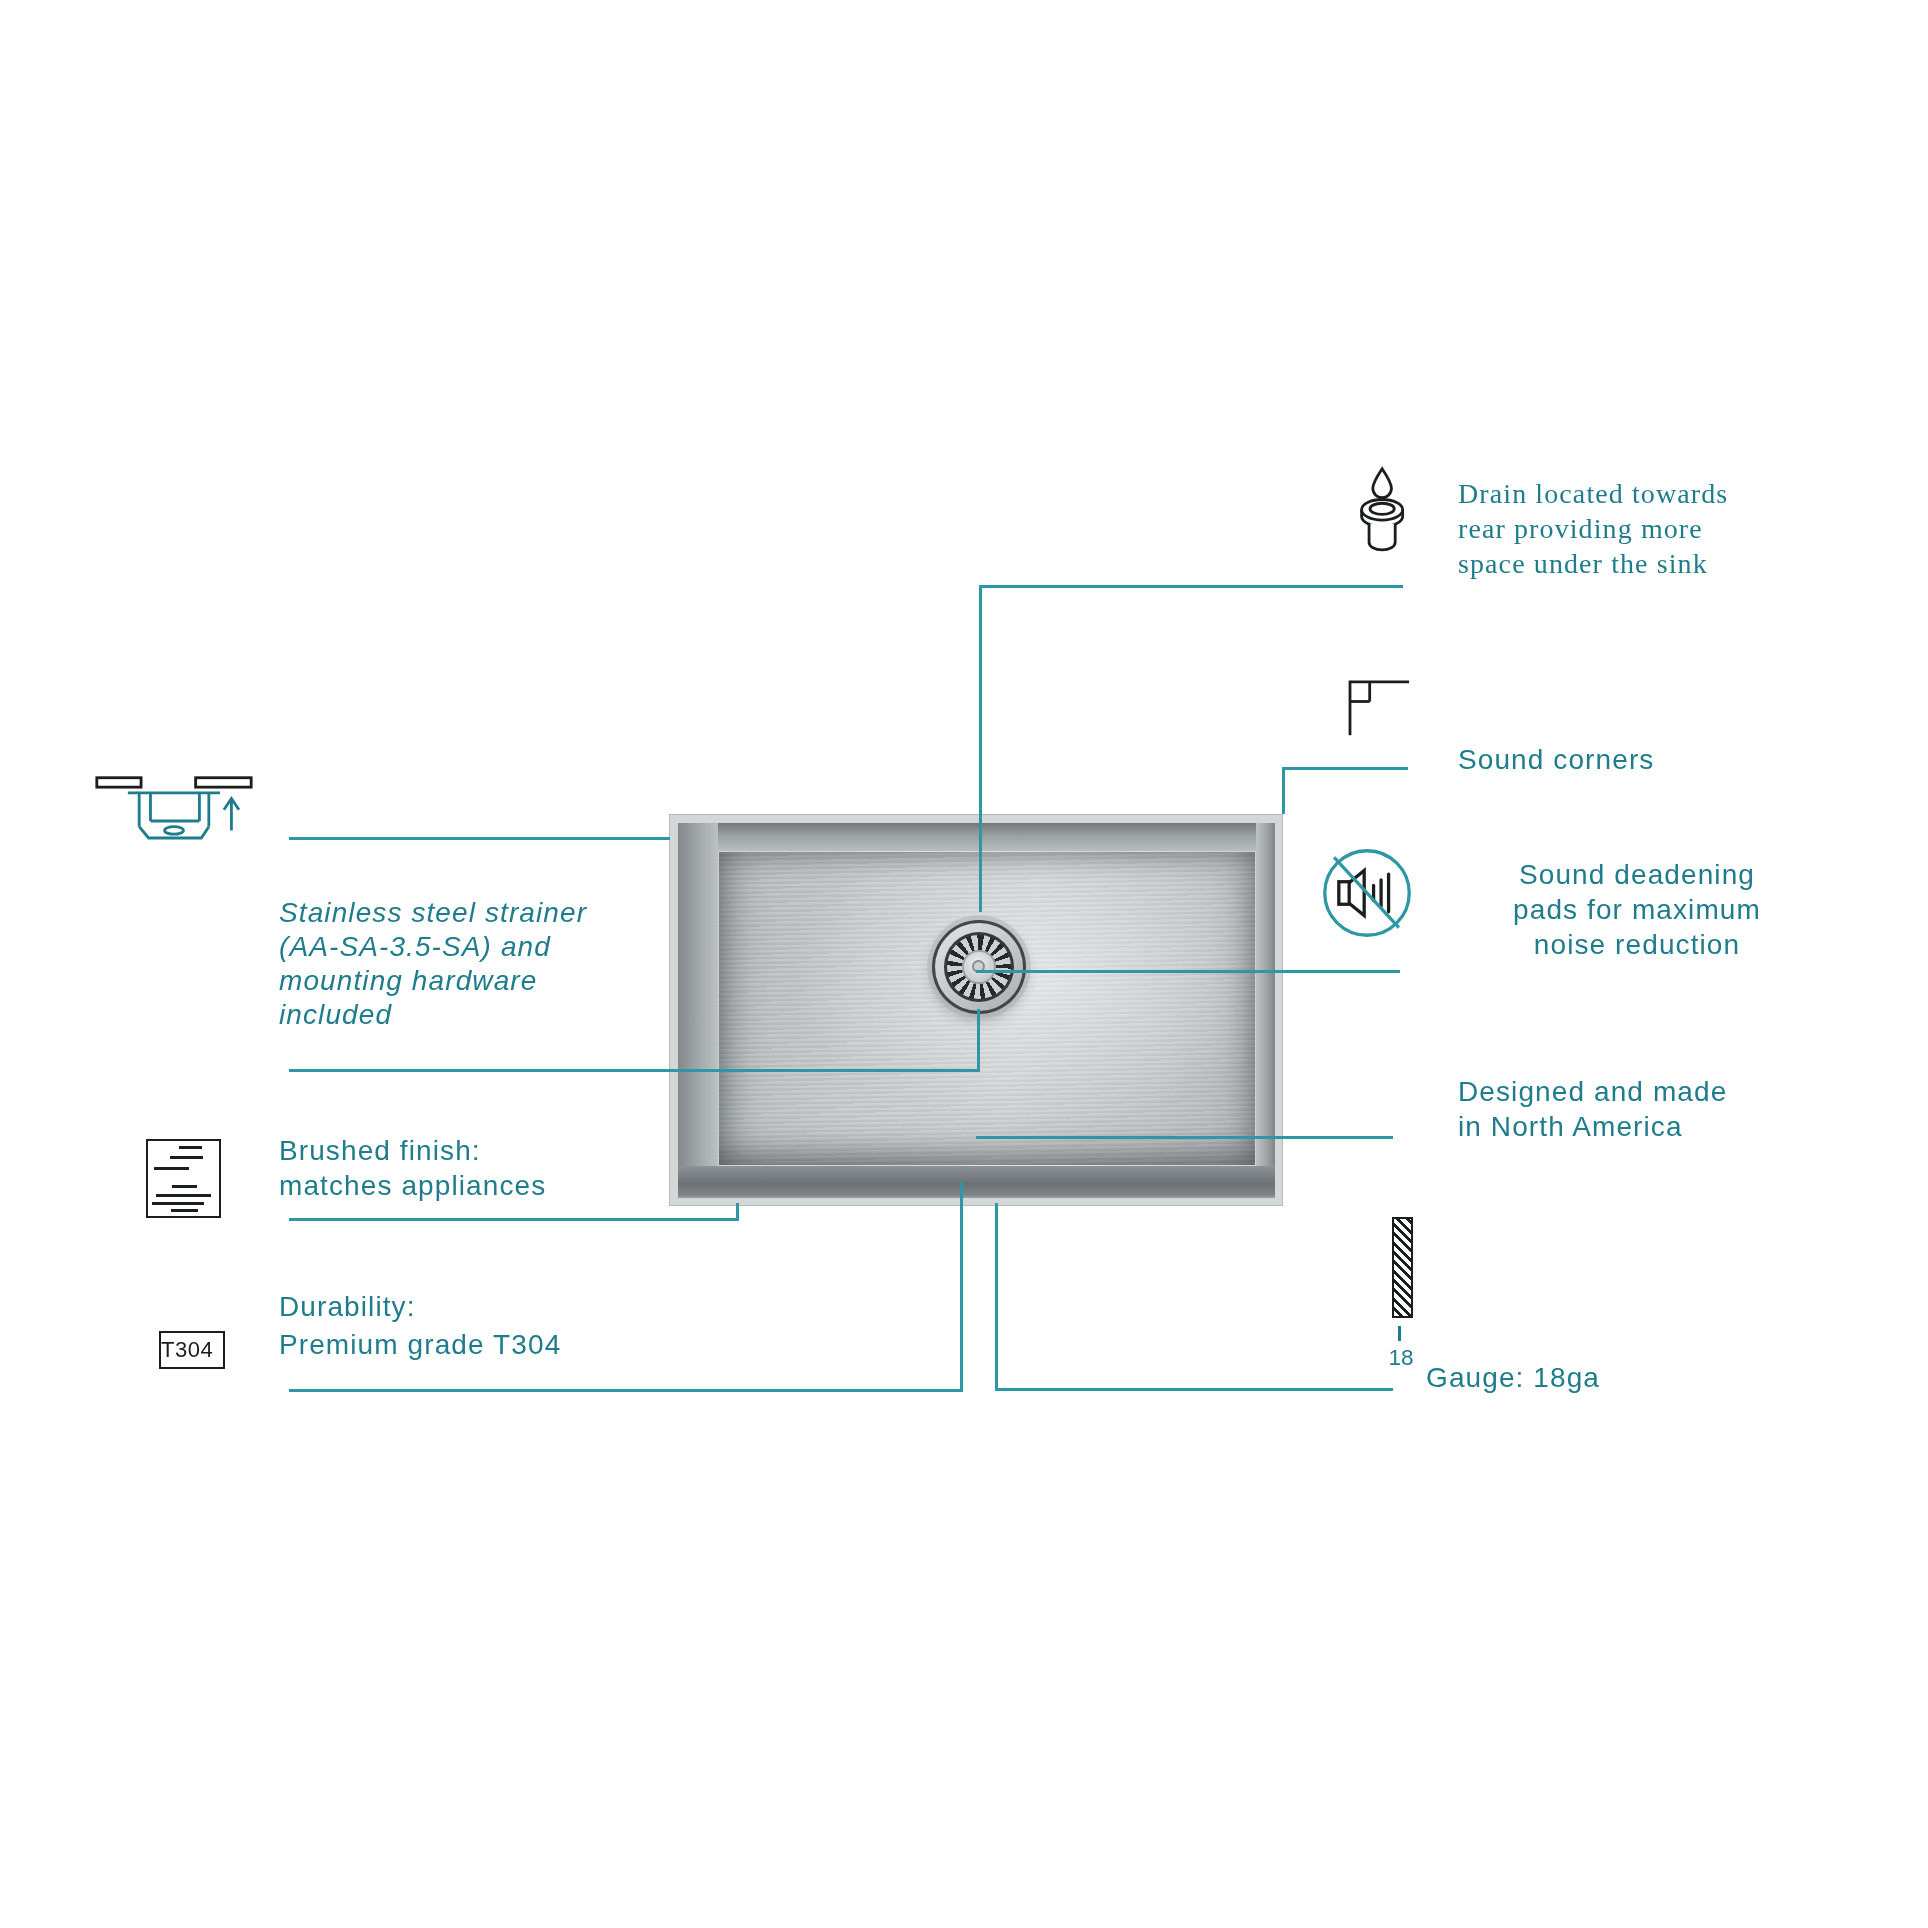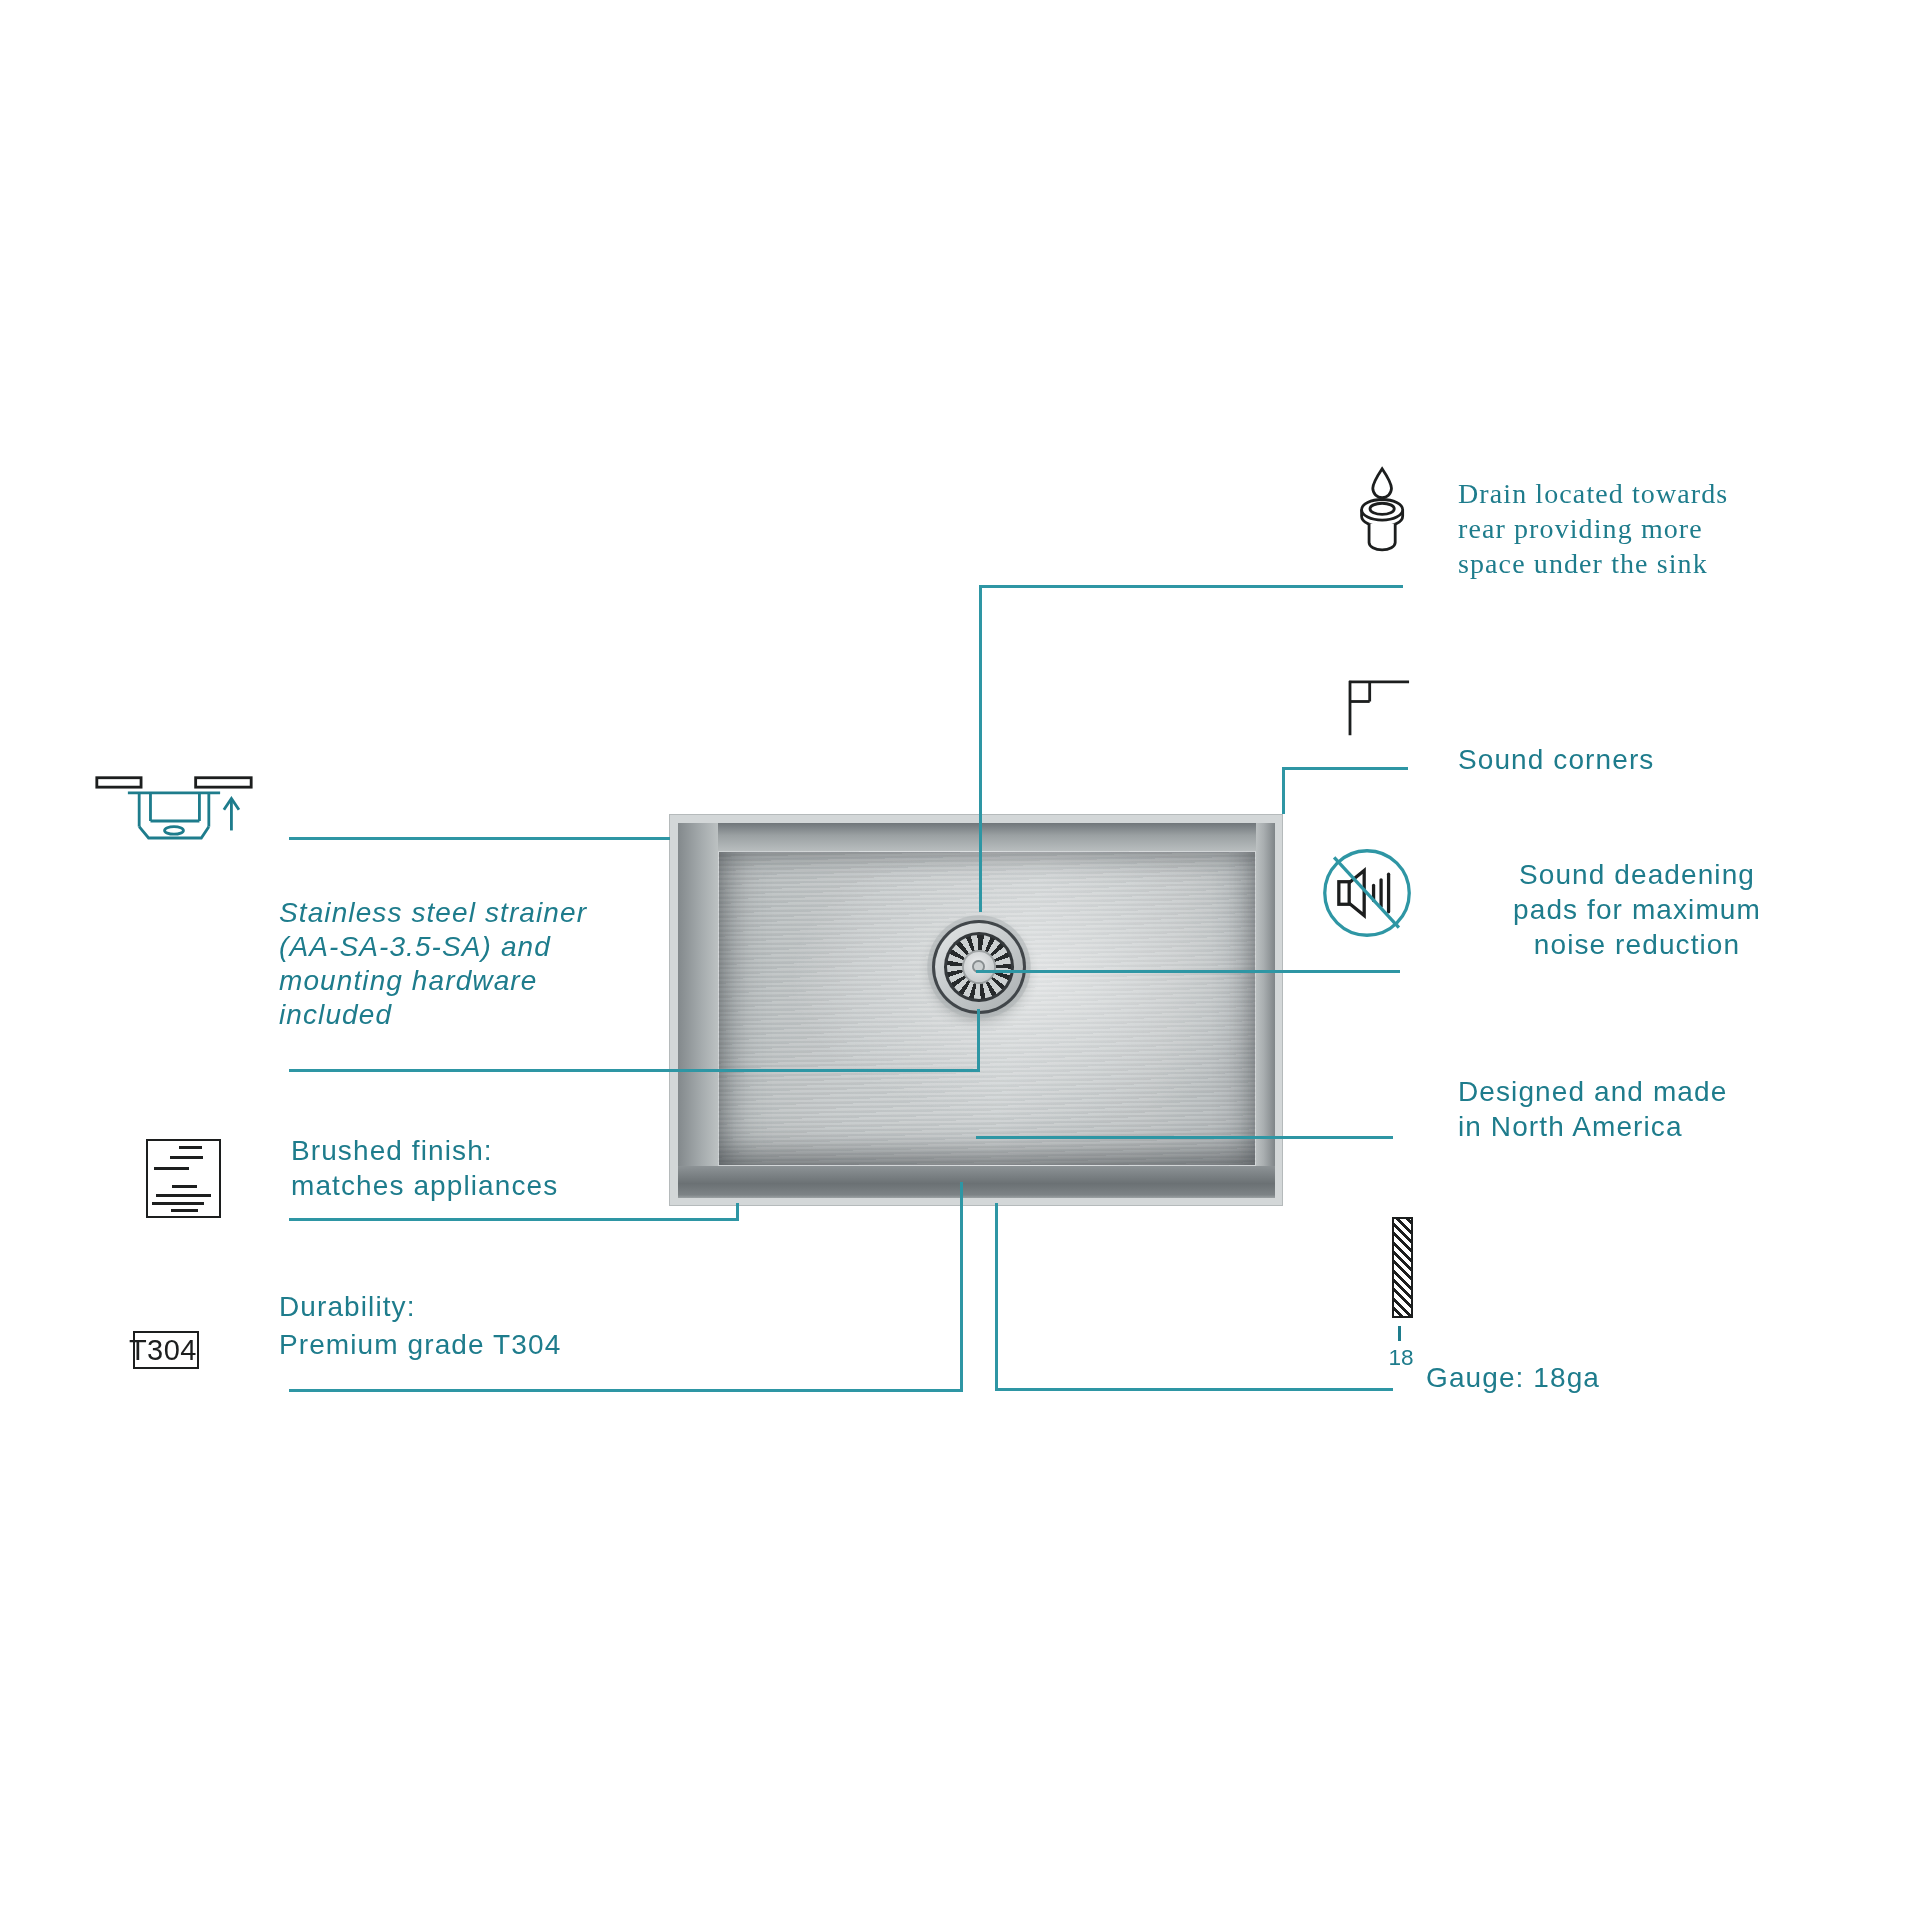--- a/index.html
+++ b/index.html
@@ -72,23 +72,23 @@
     background:radial-gradient(circle at 45% 40%, #eceeef, #c2c6c8 75%, #9fa5a7);
     box-shadow:inset 0 0 0 1.9px rgba(120,126,128,0.55);}
   .d-knob{left:40px;top:40px;width:13px;height:13px;background:#cdd1d2;
     box-shadow:inset 0 0 0 1.9px #888e90;}
 
   
   .icon-svg{position:absolute;}
   .brushed-box{position:absolute;left:146px;top:1139px;width:71px;height:75px;border:2.8px solid var(--ink);}
   .dash{position:absolute;height:2.8px;background:var(--ink);}
   .t304-box{
-    position:absolute;left:133px;top:1331px;width:62px;height:34px;border:2.8px solid var(--ink);
-    display:flex;align-items:center;justify-content:flex-end;
-    color:var(--ink);font-size:29px;letter-spacing:0.5px;
+    position:absolute;left:159px;top:1331px;width:62px;height:34px;border:2.8px solid var(--ink);
+    display:flex;align-items:center;justify-content:flex-start;
+    color:var(--ink);font-size:22px;letter-spacing:0.5px;
   }
   .gauge-bar{
     position:absolute;left:1392px;top:1217px;width:17px;height:97px;
     border:2.8px solid var(--ink);
     background:repeating-linear-gradient(45deg, transparent 0 3.8px, var(--ink) 3.8px 6.6px);
   }
   .gauge-tick{position:absolute;left:1398px;top:1326px;width:2.8px;height:15px;background:var(--text-teal);}
   .gauge-num{
     position:absolute;left:1386px;top:1345px;width:30px;text-align:center;
     color:var(--text-teal);font-size:22.6px;font-weight:normal;letter-spacing:0;
@@ -206,21 +206,21 @@
   <div class="gauge-bar"></div>
   <div class="gauge-tick"></div>
   <div class="gauge-num">18</div>
 
 
   <div class="callout" style="left:279px;top:896px;width:405px;line-height:34px;font-style:italic;">Stainless steel strainer
 (AA-SA-3.5-SA) and
 mounting hardware
 included</div>
 
-  <div class="callout" style="left:291px;top:1133px;width:377px;">Brushed finish:
+  <div class="callout" style="left:279px;top:1133px;width:377px;">Brushed finish:
 matches appliances</div>
 
   <div class="callout" style="left:279px;top:1288px;width:395px;line-height:38px;">Durability:
 Premium grade T304</div>
 
   <div class="callout" style="left:1458px;top:476px;width:395px;font-family:Liberation Serif, serif;">Drain located towards
 rear providing more
 space under the sink</div>
 
   <div class="callout" style="left:1458px;top:742px;width:339px;">Sound corners</div>

